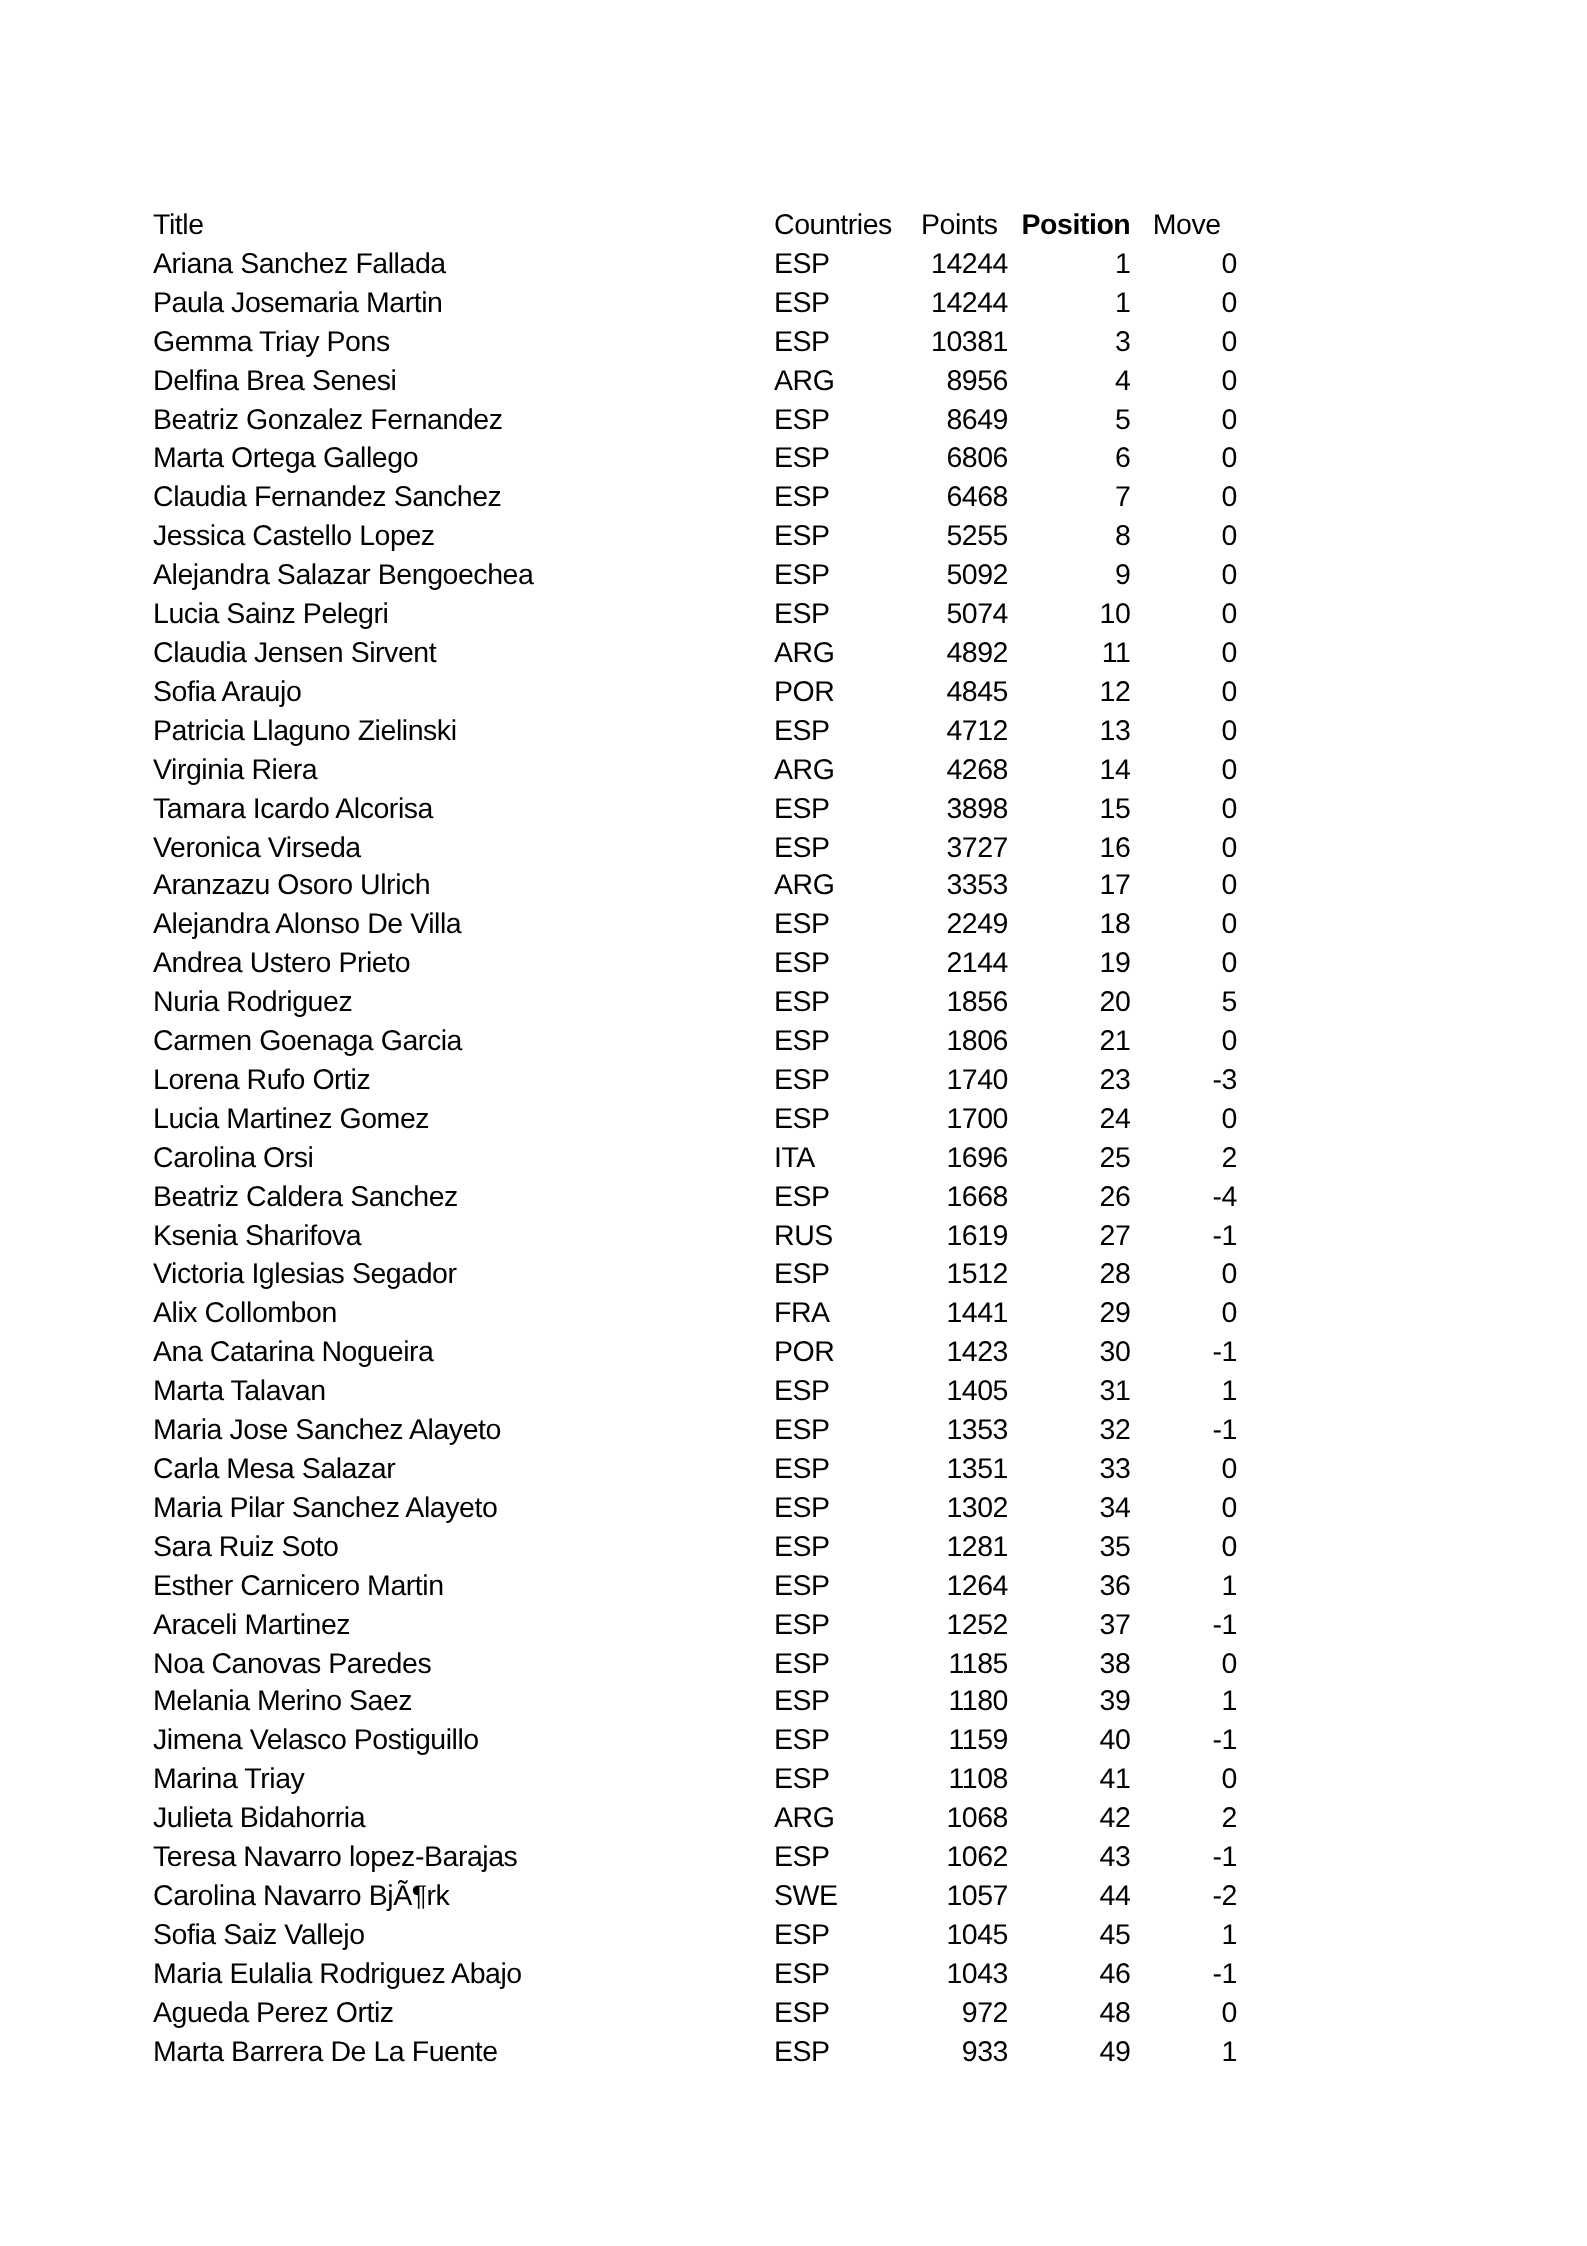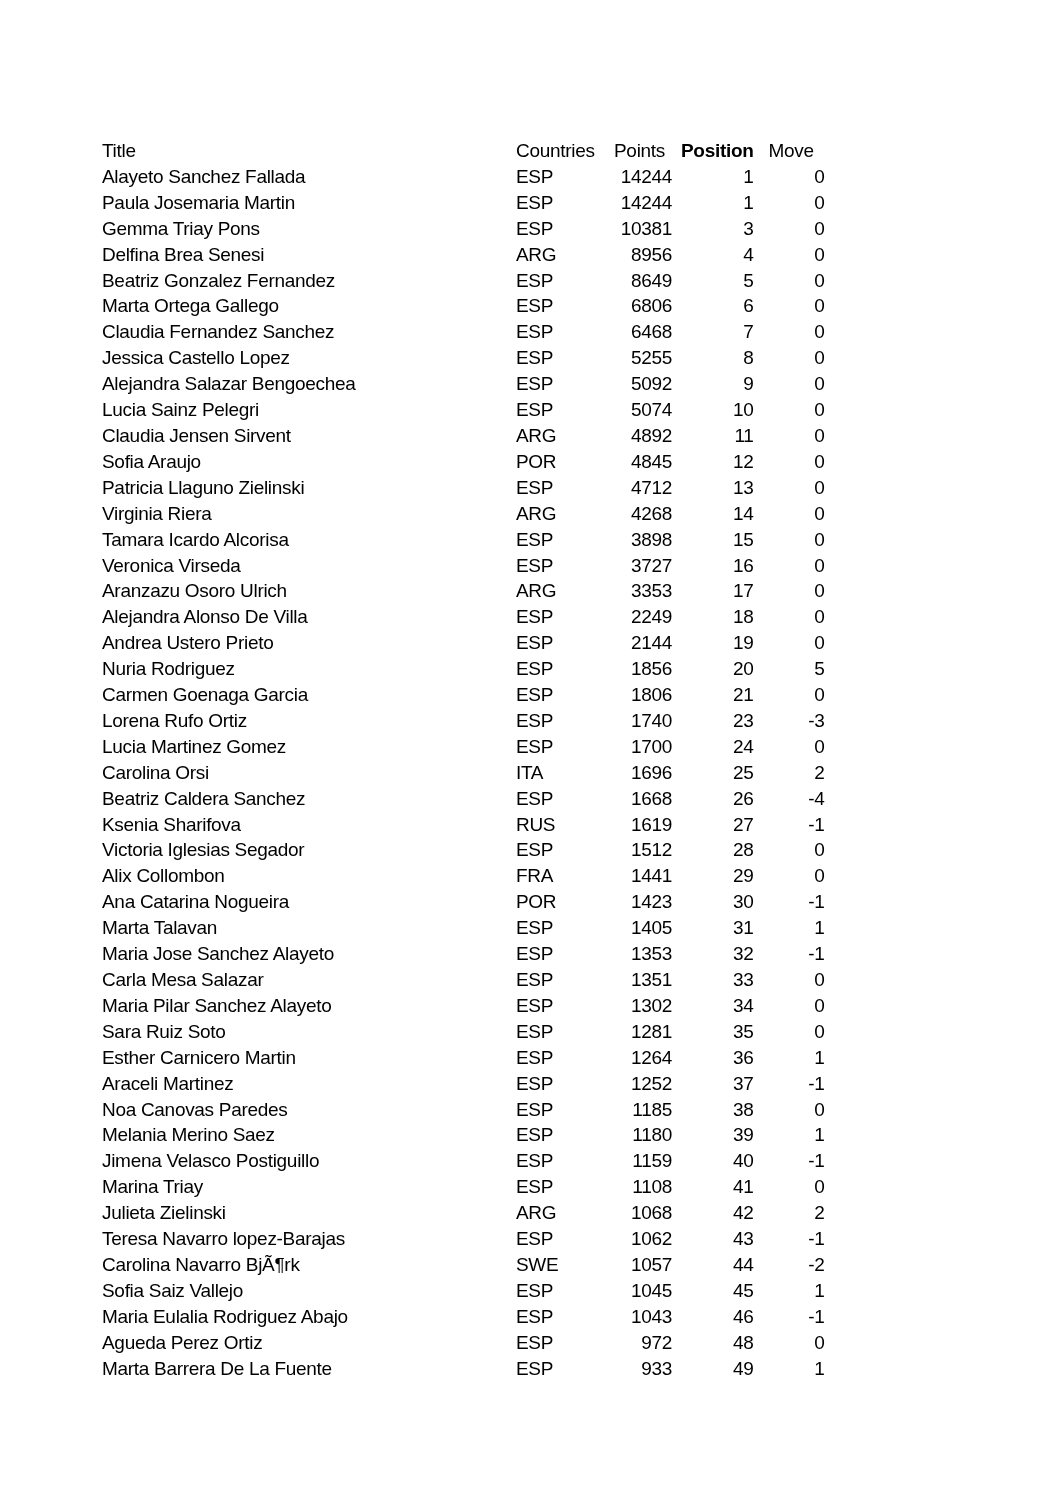--- a/index.html
+++ b/index.html
@@ -73,21 +73,21 @@
       <tr>
         <th>Title</th>
         <th>Countries</th>
         <th>Points</th>
         <th class="pad-pos">Position</th>
         <th class="pad-move">Move</th>
       </tr>
     </thead>
     <tbody id="ranking-body">
         <tr>
-          <td>Alayeto Sanchez Fallada</td>
+          <td>Ariana Sanchez Fallada</td>
           <td>ESP</td>
           <td class="num">14244</td>
           <td class="num">1</td>
           <td class="num">0</td>
         </tr>
         <tr>
           <td>Paula Josemaria Martin</td>
           <td>ESP</td>
           <td class="num">14244</td>
           <td class="num">1</td>
@@ -353,21 +353,21 @@
           <td class="num">-1</td>
         </tr>
         <tr>
           <td>Marina Triay</td>
           <td>ESP</td>
           <td class="num">1108</td>
           <td class="num">41</td>
           <td class="num">0</td>
         </tr>
         <tr>
-          <td>Julieta Zielinski</td>
+          <td>Julieta Bidahorria</td>
           <td>ARG</td>
           <td class="num">1068</td>
           <td class="num">42</td>
           <td class="num">2</td>
         </tr>
         <tr>
           <td>Teresa Navarro lopez-Barajas</td>
           <td>ESP</td>
           <td class="num">1062</td>
           <td class="num">43</td>

